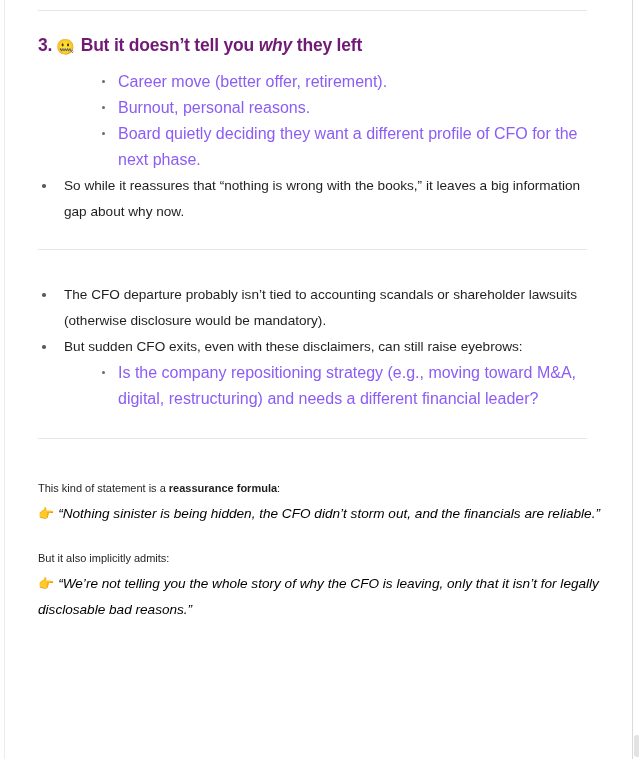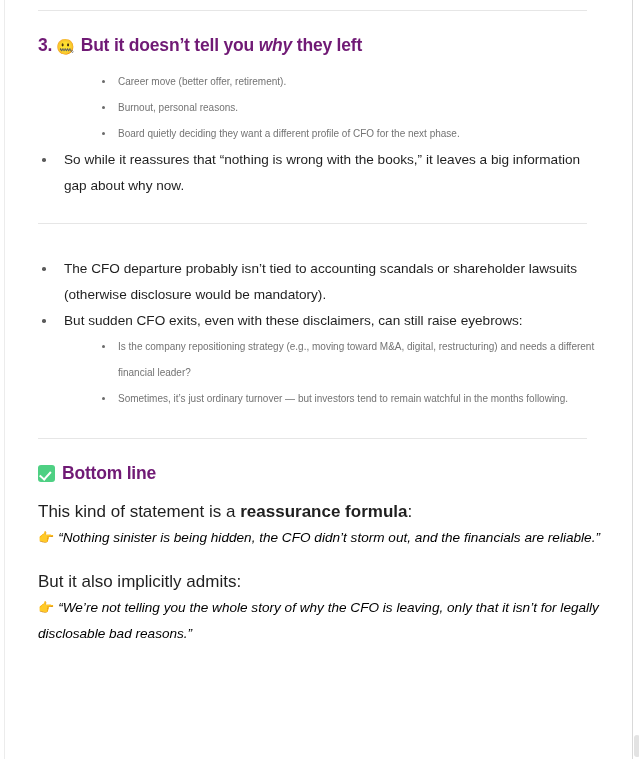--- a/index.html
+++ b/index.html
@@ -101,41 +101,41 @@
   }
 
   ul.lvl2 {
     list-style: none;
     margin: 0;
     padding: 0 0 0 36px;
   }
   ul.lvl2 > li.subitem {
     position: relative;
     padding-left: 18px;
-    font-size: 10px;
-    line-height: 26px;
-    color: #737373;
+    font-size: 16px;
+    line-height: 26px;
+    color: #8b5cf6;
   }
   ul.lvl2 > li.subitem::before {
     content: "";
     position: absolute;
     left: 2px;
     top: 11px;
     width: 3.2px;
     height: 3.2px;
     border-radius: 50%;
     background: #6a6a6a;
   }
 
   .bold { font-weight: bold; }
   .ital { }
 
   p.para {
     margin: 0;
-    font-size: 17px;
+    font-size: 11px;
     line-height: 26px;
     color: #1f1f1f;
   }
   p.quote {
     margin: 0;
     font-size: 13.6px;
     line-height: 26px;
     font-style: italic;
     color: #000000;
   }
@@ -212,34 +212,30 @@
     <div class="sp-10"></div>
 
     <ul class="lvl1">
       <li class="item">
         <span class="btext">The CFO departure probably isn’t tied to accounting scandals or shareholder lawsuits (otherwise disclosure would be mandatory).</span>
       </li>
       <li class="item">
         <span class="btext">But sudden CFO exits, even with these disclaimers, can still raise eyebrows:</span>
         <ul class="lvl2">
           <li class="subitem">Is the company repositioning strategy (e.g., moving toward M&amp;A, digital, restructuring) and needs a different financial leader?</li>
-          <li class="subitem">Sometimes, it’s just ordinary turnover — but investors tend to remain watchful in the months following.</li>
         </ul>
       </li>
     </ul>
   </div>
 
   <div class="sp-26"></div>
   <div class="divider"></div>
   <div class="sp-22"></div>
 
   <div class="section">
-    <h3 class="heading">
-      <span class="check"></span><span>Bottom line</span>
-    </h3>
 
     <div class="sp-14"></div>
 
     <p class="para"><span>This kind of statement is a </span><span class="bold">reassurance formula</span><span>:</span></p>
 
     <p class="quote"><span class="hand">👉</span><span>“Nothing sinister is being hidden, the CFO didn’t storm out, and the financials are reliable.”</span></p>
 
     <div class="sp-18"></div>
 
     <p class="para">But it also implicitly admits:</p>

